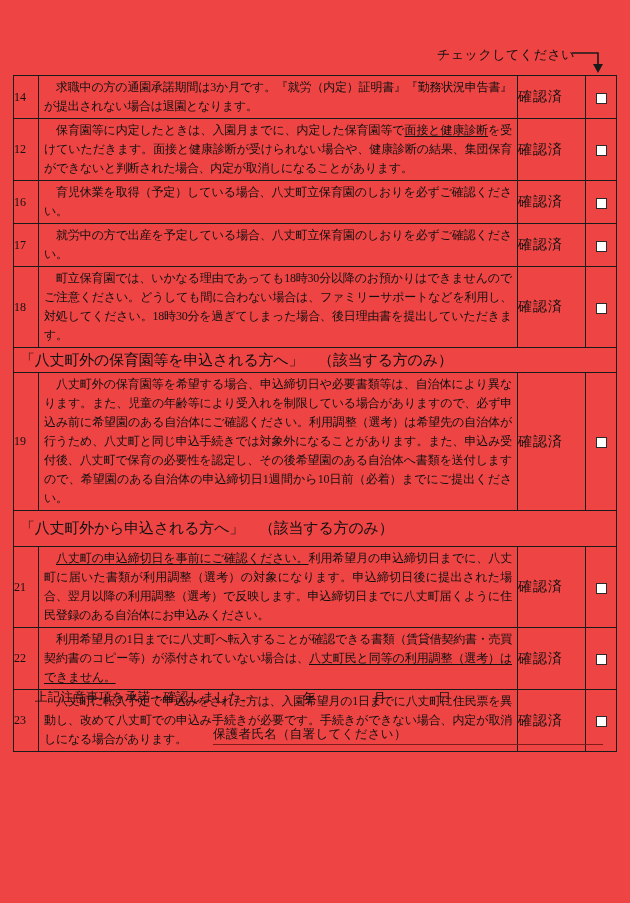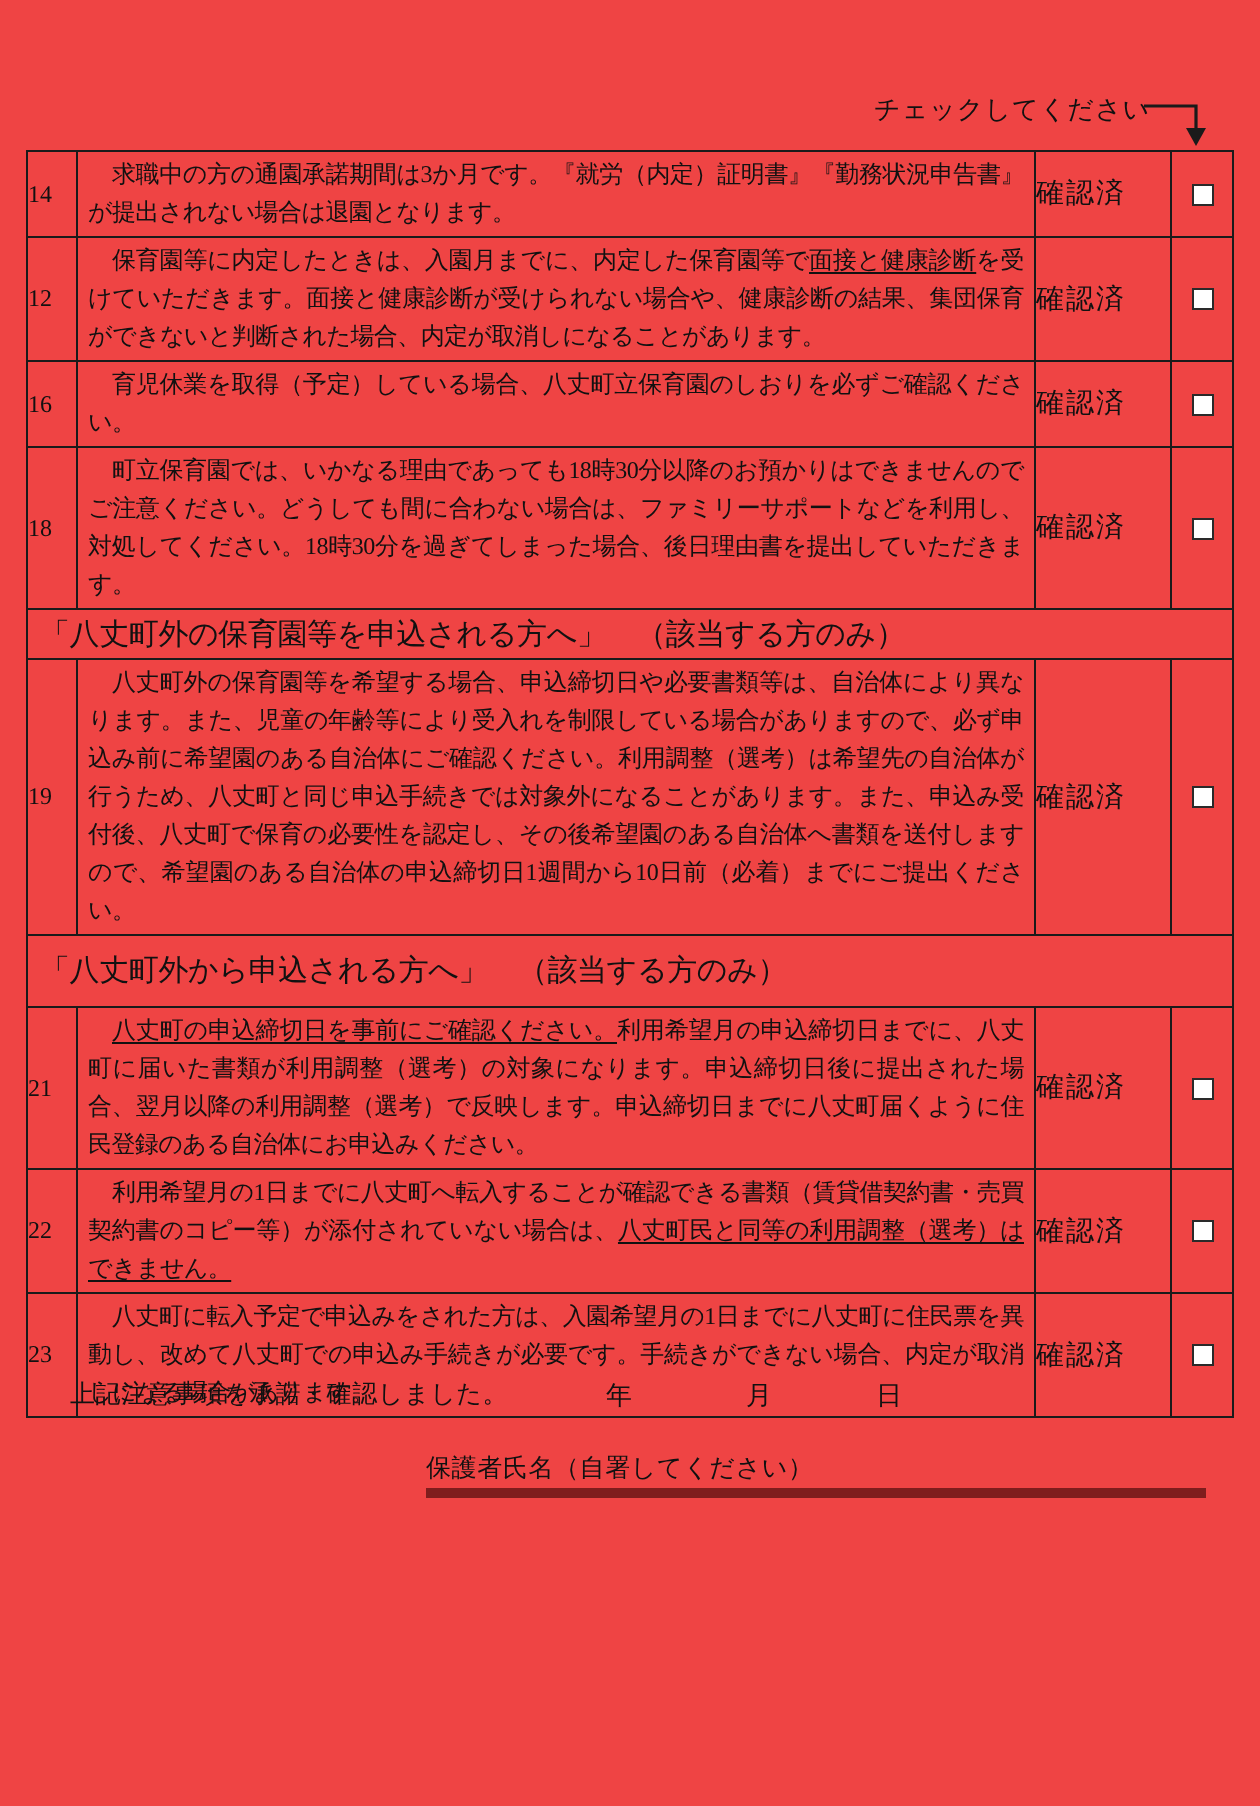--- a/index.html
+++ b/index.html
@@ -80,21 +80,21 @@
   }
   .date-label { position: absolute; top: 689px; font-size: 13px; }
   .date-year  { left: 303px; }
   .date-month { left: 373px; }
   .date-day   { left: 438px; }
 
   .signature-line {
     position: absolute;
     left: 213px; top: 726px;
     width: 390px; height: 18px;
-    border-bottom: 5px solid #7f1d1d;
+    border-bottom: 1px solid #7f1d1d;
     font-size: 12.5px;
     letter-spacing: 0.3px;
     white-space: nowrap;
   }
 </style>
 </head>
 <body>
 
 <div class="page">
 
@@ -130,20 +130,28 @@
           <td class="check"><span class="checkbox"></span></td>
         </tr>
         <tr style="height: 29px;">
           <td class="num">16</td>
           <td class="text">
             <div class="para"><span>育児休業を取得（予定）している場合、八丈町立保育園のしおりを必ずご確認ください。</span></div>
           </td>
           <td class="confirm">確認済</td>
           <td class="check"><span class="checkbox"></span></td>
         </tr>
+        <tr style="height: 29px;">
+          <td class="num">17</td>
+          <td class="text">
+            <div class="para"><span>就労中の方で出産を予定している場合、八丈町立保育園のしおりを必ずご確認ください。</span></div>
+          </td>
+          <td class="confirm">確認済</td>
+          <td class="check"><span class="checkbox"></span></td>
+        </tr>
         <tr style="height: 57px;">
           <td class="num">18</td>
           <td class="text">
             <div class="para"><span>町立保育園では、いかなる理由であっても18時30分以降のお預かりはできませんのでご注意ください。どうしても間に合わない場合は、ファミリーサポートなどを利用し、対処してください。18時30分を過ぎてしまった場合、後日理由書を提出していただきます。</span></div>
           </td>
           <td class="confirm">確認済</td>
           <td class="check"><span class="checkbox"></span></td>
         </tr>
         <tr style="height: 25px;">
           <td colspan="4" class="section">「八丈町外の保育園等を申込される方へ」　（該当する方のみ）</td>

